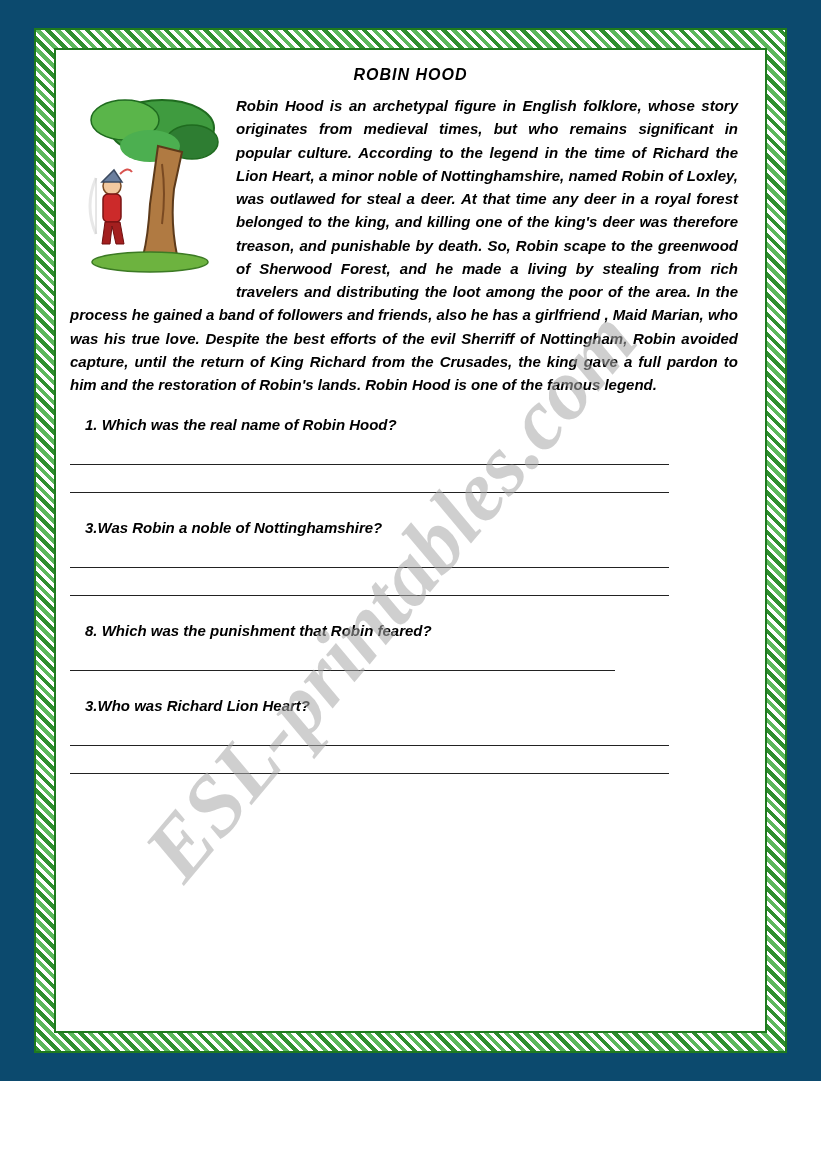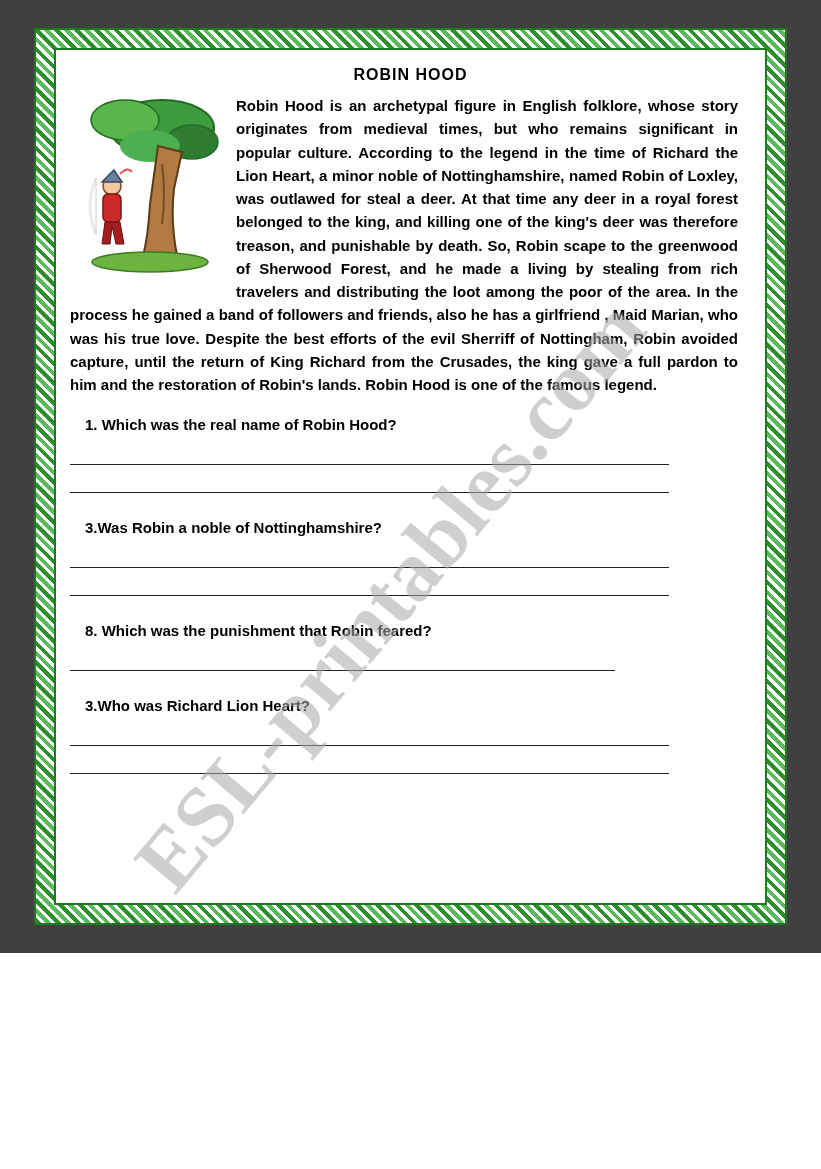--- a/index.html
+++ b/index.html
@@ -1,22 +1,23 @@
 <!DOCTYPE html>
 <html><head>
 <meta charset="utf-8">
 <style>
   html,body { margin:0; padding:0; background:#ffffff; }
   .sheet {
     position: relative;
     width: 821px;
-    height: 953px;
-    background: #404040;
+    height: 1081px;
+    background: #0c4a6e;
     font-family: "Liberation Sans", sans-serif;
     overflow: hidden;
+    font-style: italic;
   }
   
   .frame {
     position: absolute;
     left: 34px; top: 28px; right: 34px; bottom: 28px;
     border: 2px solid #1f7a1f;
     background:
       repeating-linear-gradient(45deg,
         #2f8f2f 0 4px,
         #ffffff 4px 7px,

